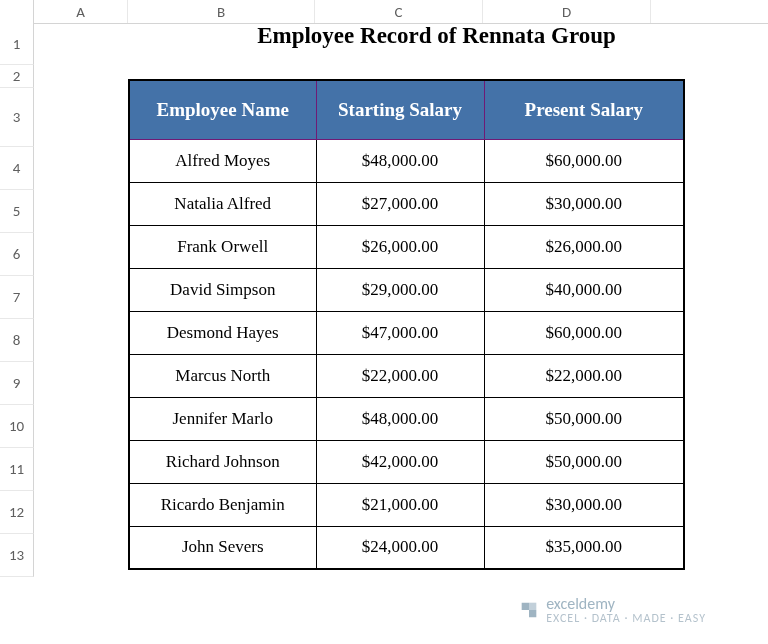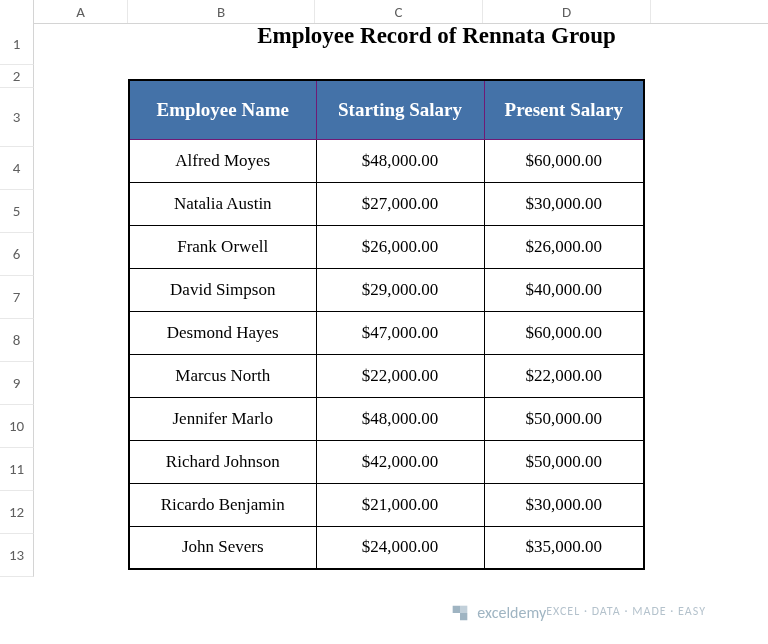--- a/index.html
+++ b/index.html
@@ -99,37 +99,37 @@
     font-size: 17px;
     color: #000;
     height: 43px;
     border: 1px solid #000;
     padding: 8px 10px;
     text-align: center;
     background: #ffffff;
   }
   .col-name { width: 187px; }
   .col-start { width: 168px; }
-  .col-present { width: 160px; }
+  .col-present { width: 200px; }
   .watermark {
     position: absolute;
     right: 62px;
     bottom: 20px;
     display: flex;
     align-items: center;
     gap: 6px;
     opacity: 0.85;
   }
   .wm-icon {
     width: 22px;
     height: 22px;
   }
   .wm-text {
     display: flex;
-    flex-direction: row;
+    flex-direction: column;
     line-height: 1;
   }
   .wm-brand {
     font-size: 16px;
     color: #8fa8b8;
     font-weight: 500;
   }
   .wm-tag {
     font-size: 12px;
     color: #a8b8c4;
@@ -174,21 +174,21 @@
         <th class="col-present">Present Salary</th>
       </tr>
     </thead>
     <tbody id="employee-body">
         <tr>
           <td>Alfred Moyes</td>
           <td>$48,000.00</td>
           <td>$60,000.00</td>
         </tr>
         <tr>
-          <td>Natalia Austin</td>
+          <td>Natalia Alfred</td>
           <td>$27,000.00</td>
           <td>$30,000.00</td>
         </tr>
         <tr>
           <td>Frank Orwell</td>
           <td>$26,000.00</td>
           <td>$26,000.00</td>
         </tr>
         <tr>
           <td>David Simpson</td>

